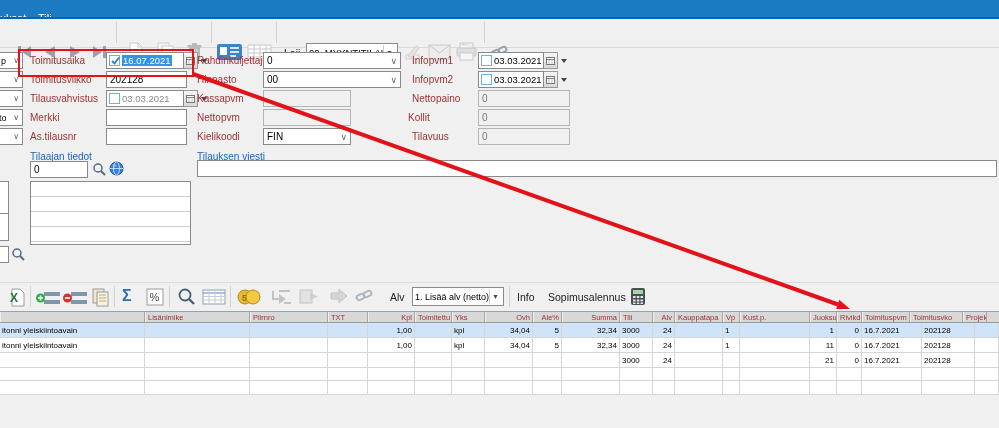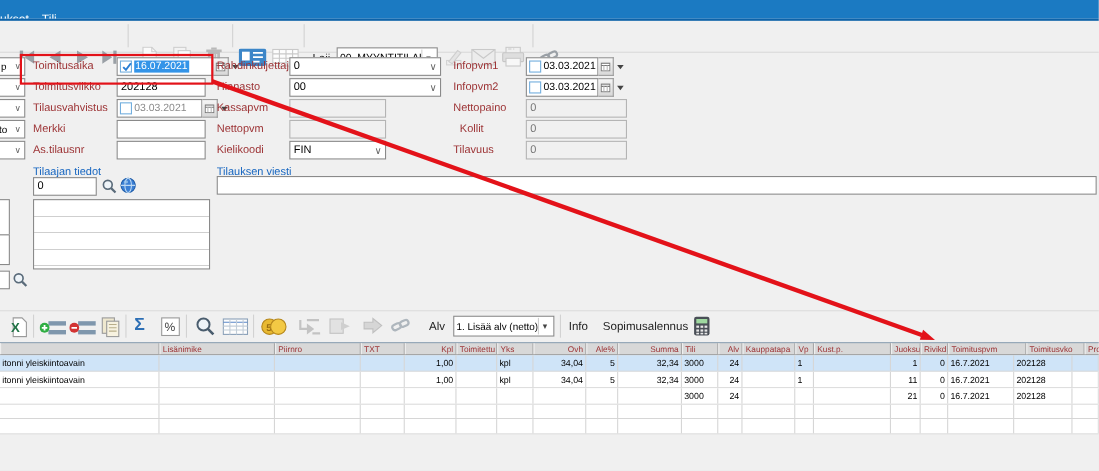--- a/index.html
+++ b/index.html
@@ -206,21 +206,21 @@
   <div class="stub" style="left:-4px;top:246px;width:13px;height:17px"></div>
   <span class="abs" style="left:11px;top:247px">
     <svg class="icon" width="15" height="15">
         <circle cx="6" cy="6" r="4" fill="#eef4f9" stroke="#5a6b7a" stroke-width="1.5"></circle>
         <line x1="9" y1="9" x2="13" y2="13" stroke="#5a6b7a" stroke-width="2"></line>
       </svg>
     </span>
 
   <span class="flabel" style="left:30px;top:55px">Toimitusaika</span>
   <div class="datefld" style="left:106px;top:52px;height:17px">
-    <span class="dbox" style="width:88px">
+    <span class="dbox" style="width:78px">
       <span class="chk">
           <svg width="9" height="9" style="margin:0 0 0 1px">
             <polyline points="1,5 3.5,7.5 8,1.5" fill="none" stroke="#2a7fd4" stroke-width="1.8"></polyline>
           </svg>
         </span>
       <span class="dval selected">16.07.2021</span>
     </span>
     <span class="calbtn">
         <svg width="9" height="9">
           <rect x="0.5" y="1.5" width="8" height="7" fill="#fff" stroke="#777"></rect>
@@ -320,21 +320,21 @@
         </svg>
       </span>
     <span class="ddarr">
         <span class="tri"></span>
       </span>
   </div>
 
   <span class="flabel" style="left:412px;top:93px">Nettopaino</span>
   <div class="tbox dis" style="left:478px;top:90px;width:92px;height:17px">0</div>
 
-  <span class="flabel" style="left:418px;top:112px">Kollit</span>
+  <span class="flabel" style="left:408px;top:112px">Kollit</span>
   <div class="tbox dis" style="left:478px;top:109px;width:92px;height:17px">0</div>
 
   <span class="flabel" style="left:412px;top:131px">Tilavuus</span>
   <div class="tbox dis" style="left:478px;top:128px;width:92px;height:17px">0</div>
 
   <span class="bluelabel" style="left:30px;top:151px">Tilaajan tiedot</span>
   <div class="tbox" style="left:30px;top:161px;width:58px;height:17px">0</div>
   <span class="abs" style="left:92px;top:162px">
     <svg class="icon" width="15" height="15">
         <circle cx="6" cy="6" r="4" fill="#eef4f9" stroke="#5a6b7a" stroke-width="1.5"></circle>
@@ -496,21 +496,21 @@
         <div class="gcell ar" style="width: 48px;">Ovh</div>
         <div class="gcell ar" style="width: 29px;">Ale%</div>
         <div class="gcell ar" style="width: 58px;">Summa</div>
         <div class="gcell" style="width: 33px;">Tili</div>
         <div class="gcell ar" style="width: 22px;">Alv</div>
         <div class="gcell" style="width: 48px;">Kauppatapa</div>
         <div class="gcell" style="width: 17px;">Vp</div>
         <div class="gcell" style="width: 70px;">Kust.p.</div>
         <div class="gcell ar" style="width: 27px;">Juoksu</div>
         <div class="gcell ar" style="width: 25px;">Rivikdi</div>
-        <div class="gcell" style="width: 71px;">Toimituspvm</div>
+        <div class="gcell" style="width: 48px;">Toimituspvm</div>
         <div class="gcell" style="width: 53px;">Toimitusvko</div>
         <div class="gcell" style="width: 24px;">Projekti</div>
       </div>
       <div class="grow gdata sel" style="height: 15px;">
         <div class="gcell" style="width: 145px; line-height: 13px;">itonni yleiskiintoavain</div>
         <div class="gcell" style="width: 105px; line-height: 13px;"></div>
         <div class="gcell" style="width: 78px; line-height: 13px;"></div>
         <div class="gcell" style="width: 40px; line-height: 13px;"></div>
         <div class="gcell ar" style="width: 47px; line-height: 13px;">1,00</div>
         <div class="gcell" style="width: 37px; line-height: 13px;"></div>

